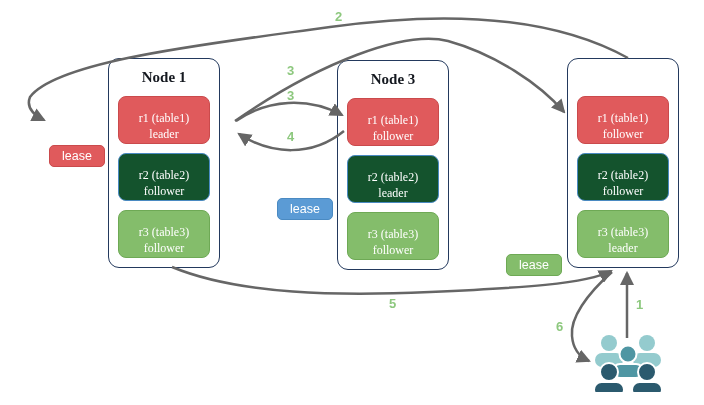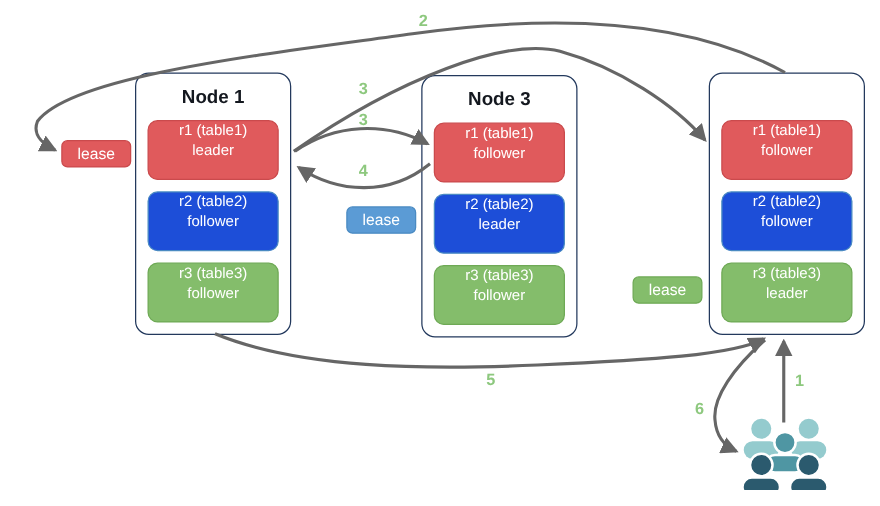--- a/index.html
+++ b/index.html
@@ -2,43 +2,43 @@
 <html><head>
 <meta charset="utf-8">
 <style>
   html,body{margin:0;padding:0;background:#ffffff;}
   .canvas{
     position:relative;width:704px;height:405px;background:#ffffff;overflow:hidden;
     font-family:"Liberation Sans", sans-serif;
   }
   
   .node{
-    position:absolute;width:125px;height:210px;background:#ffffff;
-    border:1.6px solid #23395d;border-radius:11px;box-sizing:border-box;z-index:2;
+    position:absolute;width:112px;height:210px;background:#ffffff;
+    border:1.6px solid #23395d;border-radius:11px;box-sizing:border-box;z-index:2;font-family:Liberation Serif, serif;
   }
   .node-1{left:108px;top:58px;}
   .node-2{left:337px;top:60px;}
   .node-3{left:567px;top:58px;}
   .node-title{
     margin-top:10px;text-align:center;font-size:15px;font-weight:bold;color:#14181f;
   }
   .replica{
     position:absolute;left:9px;right:9px;height:48px;border-radius:8px;
-    display:flex;flex-direction:column;align-items:center;justify-content:flex-start;
+    display:flex;flex-direction:column;align-items:center;justify-content:flex-end;
     color:#ffffff;font-size:12px;line-height:1.32;text-align:center;box-sizing:border-box;
   }
   .replica.pos-0{top:37px;} .replica.pos-1{top:94px;} .replica.pos-2{top:151px;}
   .replica.red{background:#e05a5c;border:1px solid #ca4a4c;}
-  .replica.blue{background:#1d4ed8;border:1px solid #4a8ac2;}
+  .replica.blue{background:#14532d;border:1px solid #4a8ac2;}
   .replica.green{background:#84bd6b;border:1px solid #6ea955;}
   
   .lease{
     position:absolute;width:56px;height:22px;border-radius:5px;z-index:3;
     display:flex;align-items:center;justify-content:center;
-    color:#ffffff;font-size:12.5px;box-sizing:border-box;
+    color:#ffffff;font-size:12.5px;box-sizing:border-box;margin-top:33px;
   }
   .lease-red{left:49px;top:112px;background:#e05a5c;border:1px solid #ca4a4c;}
   .lease-blue{left:277px;top:165px;background:#5b9bd5;border:1px solid #4a8ac2;}
   .lease-green{left:506px;top:221px;background:#84bd6b;border:1px solid #6ea955;}
   
   .step{
     position:absolute;z-index:4;font-size:13px;font-weight:bold;color:#8dc87e;
   }
   .step-1{left:636px;top:297px;} .step-2{left:335px;top:9px;}
   .step-3a{left:287px;top:63px;} .step-3b{left:287px;top:88px;}

